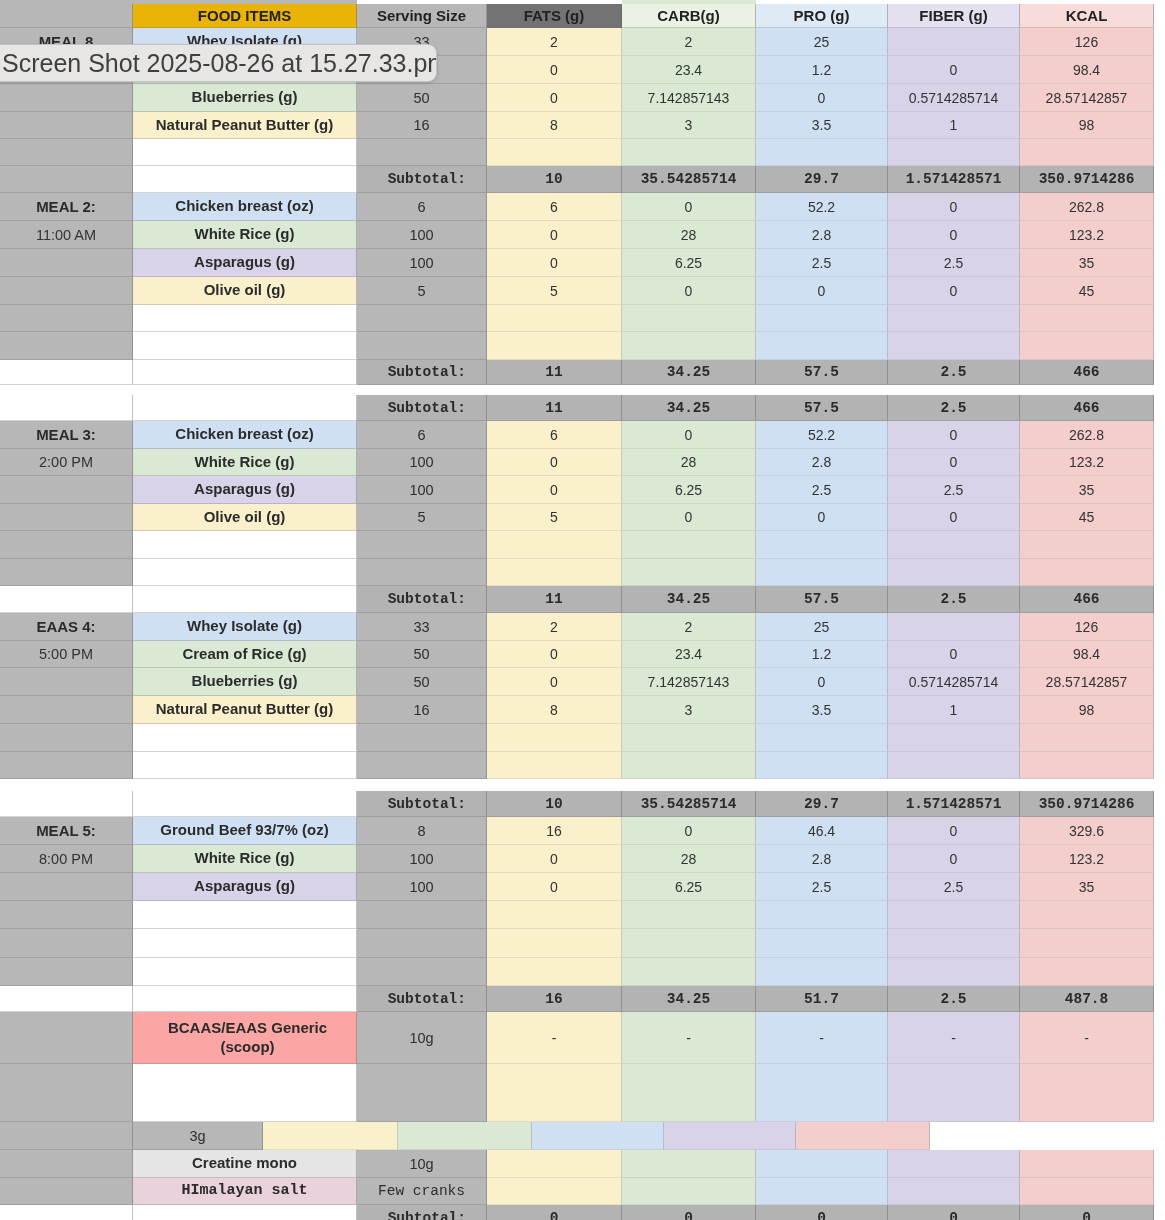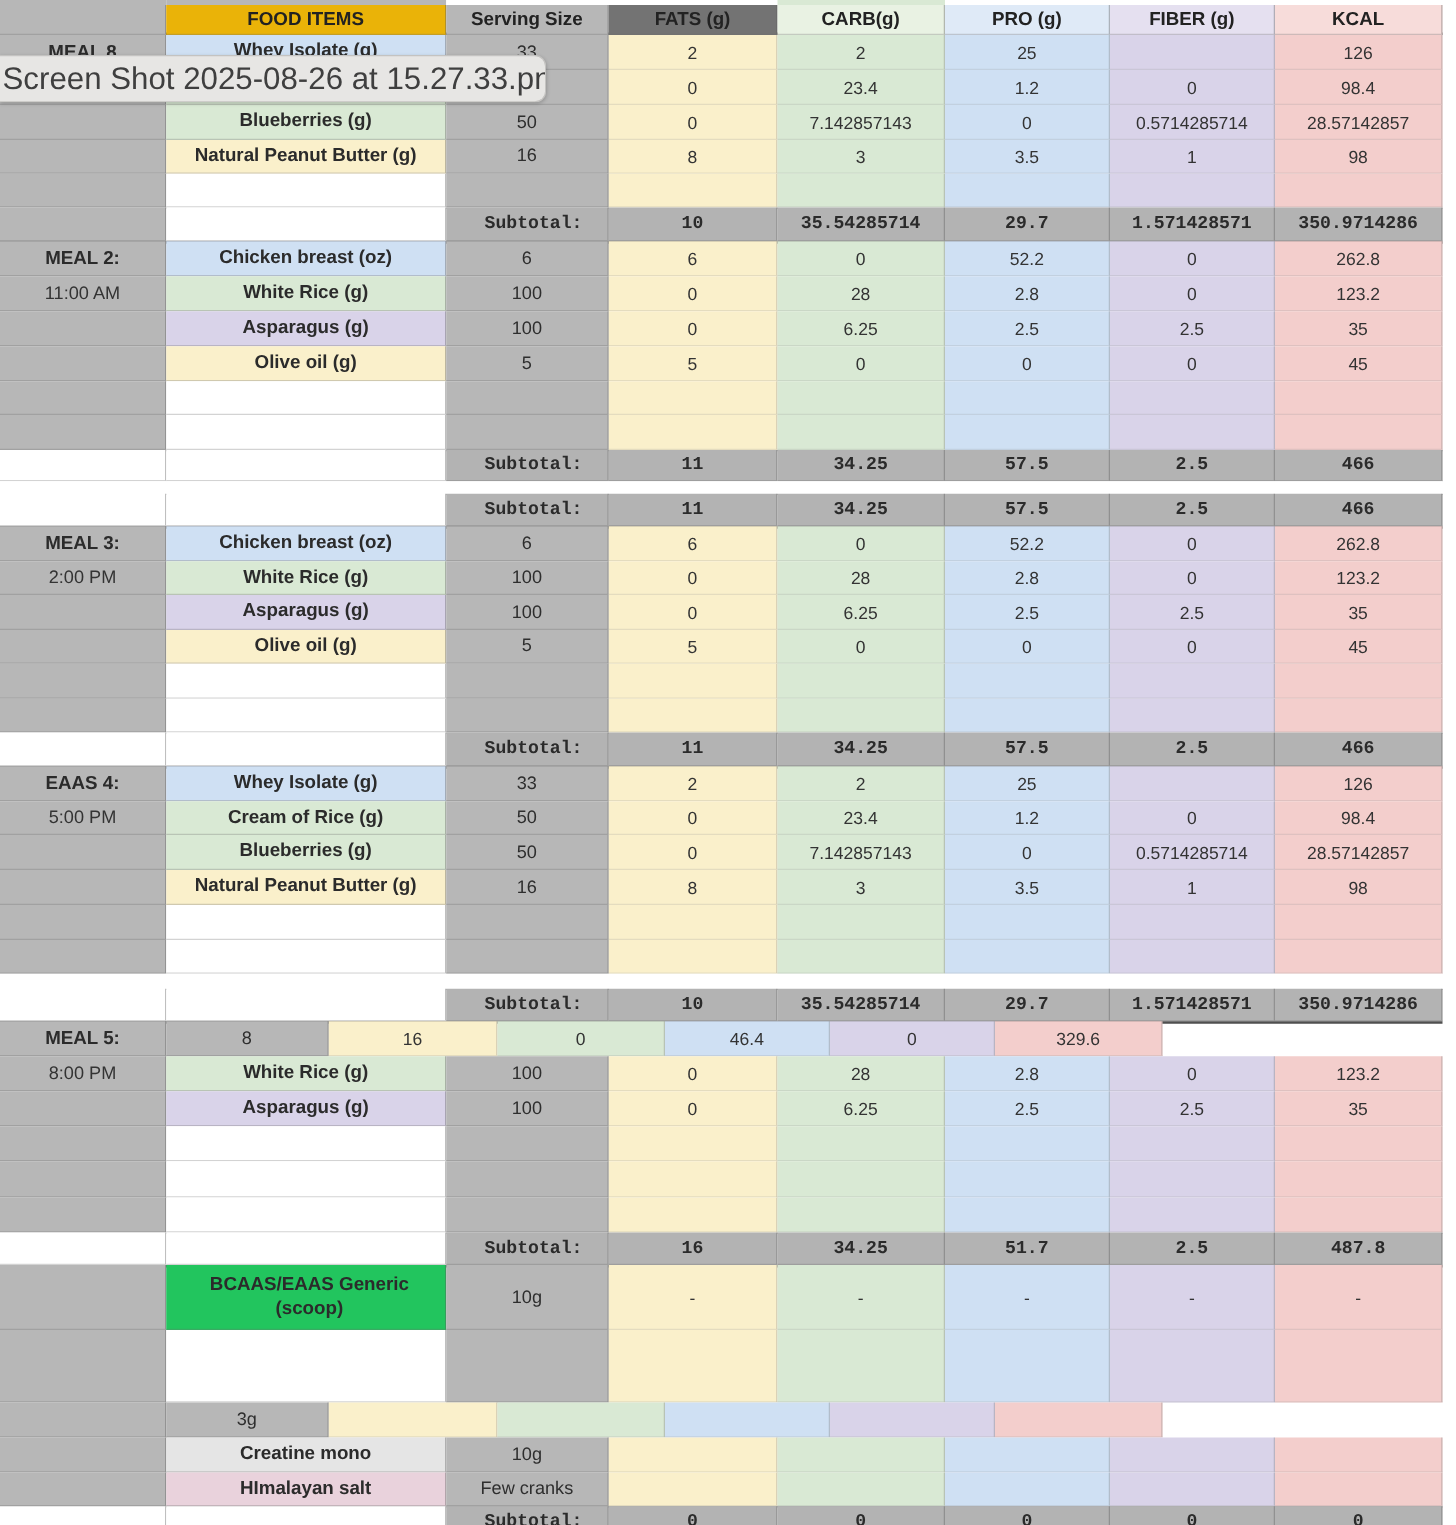--- a/index.html
+++ b/index.html
@@ -344,20 +344,21 @@
         <div class="c" style="width: 224px; background: rgb(255, 255, 255);"></div>
         <div class="c subval sublbl" style="width: 130px; background: rgb(179, 179, 179);">Subtotal:</div>
         <div class="c subval" style="width: 135px; background: rgb(179, 179, 179);">10</div>
         <div class="c subval" style="width: 134px; background: rgb(179, 179, 179);">35.54285714</div>
         <div class="c subval" style="width: 132px; background: rgb(179, 179, 179);">29.7</div>
         <div class="c subval" style="width: 132px; background: rgb(179, 179, 179);">1.571428571</div>
         <div class="c subval" style="width: 134px; background: rgb(179, 179, 179);">350.9714286</div>
       </div>
       <div class="row seam" style="height: 28px;">
         <div class="c mealtxt" style="width: 133px; background: rgb(183, 183, 183);">MEAL 5:</div>
+        <div class="c foodtxt" style="width: 224px; background: rgb(207, 224, 243);">Ground Beef 93/7% (oz)</div>
         <div class="c servtxt" style="width: 130px; background: rgb(183, 183, 183);">8</div>
         <div class="c numtxt tintc" style="width: 135px; background: rgb(250, 240, 203);">16</div>
         <div class="c numtxt tintc" style="width: 134px; background: rgb(217, 233, 212);">0</div>
         <div class="c numtxt tintc" style="width: 132px; background: rgb(207, 224, 243);">46.4</div>
         <div class="c numtxt tintc" style="width: 132px; background: rgb(217, 211, 233);">0</div>
         <div class="c numtxt tintc" style="width: 134px; background: rgb(243, 206, 204);">329.6</div>
       </div>
       <div class="row" style="height: 28px;">
         <div class="c timetxt" style="width: 133px; background: rgb(183, 183, 183);">8:00 PM</div>
         <div class="c foodtxt" style="width: 224px; background: rgb(217, 233, 212);">White Rice (g)</div>
@@ -413,21 +414,21 @@
         <div class="c" style="width: 224px; background: rgb(255, 255, 255);"></div>
         <div class="c subval sublbl" style="width: 130px; background: rgb(179, 179, 179);">Subtotal:</div>
         <div class="c subval" style="width: 135px; background: rgb(179, 179, 179);">16</div>
         <div class="c subval" style="width: 134px; background: rgb(179, 179, 179);">34.25</div>
         <div class="c subval" style="width: 132px; background: rgb(179, 179, 179);">51.7</div>
         <div class="c subval" style="width: 132px; background: rgb(179, 179, 179);">2.5</div>
         <div class="c subval" style="width: 134px; background: rgb(179, 179, 179);">487.8</div>
       </div>
       <div class="row seam" style="height: 52px;">
         <div class="c timetxt" style="width: 133px; background: rgb(183, 183, 183);"></div>
-        <div class="c foodtxt" style="width: 224px; background: #22c55e; padding-left: 12px;">BCAAS/EAAS Generic (scoop)</div>
+        <div class="c foodtxt" style="width: 224px; background: #fca5a5; padding-left: 12px;">BCAAS/EAAS Generic (scoop)</div>
         <div class="c servtxt" style="width: 130px; background: rgb(183, 183, 183);">10g</div>
         <div class="c numtxt tintc" style="width: 135px; background: rgb(250, 240, 203);">-</div>
         <div class="c numtxt tintc" style="width: 134px; background: rgb(217, 233, 212);">-</div>
         <div class="c numtxt tintc" style="width: 132px; background: rgb(207, 224, 243);">-</div>
         <div class="c numtxt tintc" style="width: 132px; background: rgb(217, 211, 233);">-</div>
         <div class="c numtxt tintc" style="width: 134px; background: rgb(243, 206, 204);">-</div>
       </div>
       <div class="row" style="height: 58px;">
         <div class="c" style="width: 133px; background: rgb(183, 183, 183);"></div>
         <div class="c" style="width: 224px; background: rgb(255, 255, 255);"></div>
@@ -450,21 +451,21 @@
       <div class="row" style="height: 28px;">
         <div class="c timetxt" style="width: 133px; background: rgb(183, 183, 183);"></div>
         <div class="c foodtxt" style="width: 224px; background: #e5e5e5;">Creatine mono</div>
         <div class="c servtxt" style="width: 130px; background: rgb(183, 183, 183);">10g</div>
         <div class="c numtxt tintc" style="width: 135px; background: rgb(250, 240, 203);"></div>
         <div class="c numtxt tintc" style="width: 134px; background: rgb(217, 233, 212);"></div>
         <div class="c numtxt tintc" style="width: 132px; background: rgb(207, 224, 243);"></div>
         <div class="c numtxt tintc" style="width: 132px; background: rgb(217, 211, 233);"></div>
         <div class="c numtxt tintc" style="width: 134px; background: rgb(243, 206, 204);"></div>
       </div>
-      <div class="row" style="height: 27px;">
+      <div class="row" style="height: 27px; font-family: Liberation Mono, monospace;">
         <div class="c timetxt" style="width: 133px; background: rgb(183, 183, 183);"></div>
         <div class="c foodtxt" style="width: 224px; background: rgb(233, 210, 220);">HImalayan salt</div>
         <div class="c servtxt" style="width: 130px; background: rgb(183, 183, 183);">Few cranks</div>
         <div class="c numtxt tintc" style="width: 135px; background: rgb(250, 240, 203);"></div>
         <div class="c numtxt tintc" style="width: 134px; background: rgb(217, 233, 212);"></div>
         <div class="c numtxt tintc" style="width: 132px; background: rgb(207, 224, 243);"></div>
         <div class="c numtxt tintc" style="width: 132px; background: rgb(217, 211, 233);"></div>
         <div class="c numtxt tintc" style="width: 134px; background: rgb(243, 206, 204);"></div>
       </div>
       <div class="row subline" style="height: 26px;">

